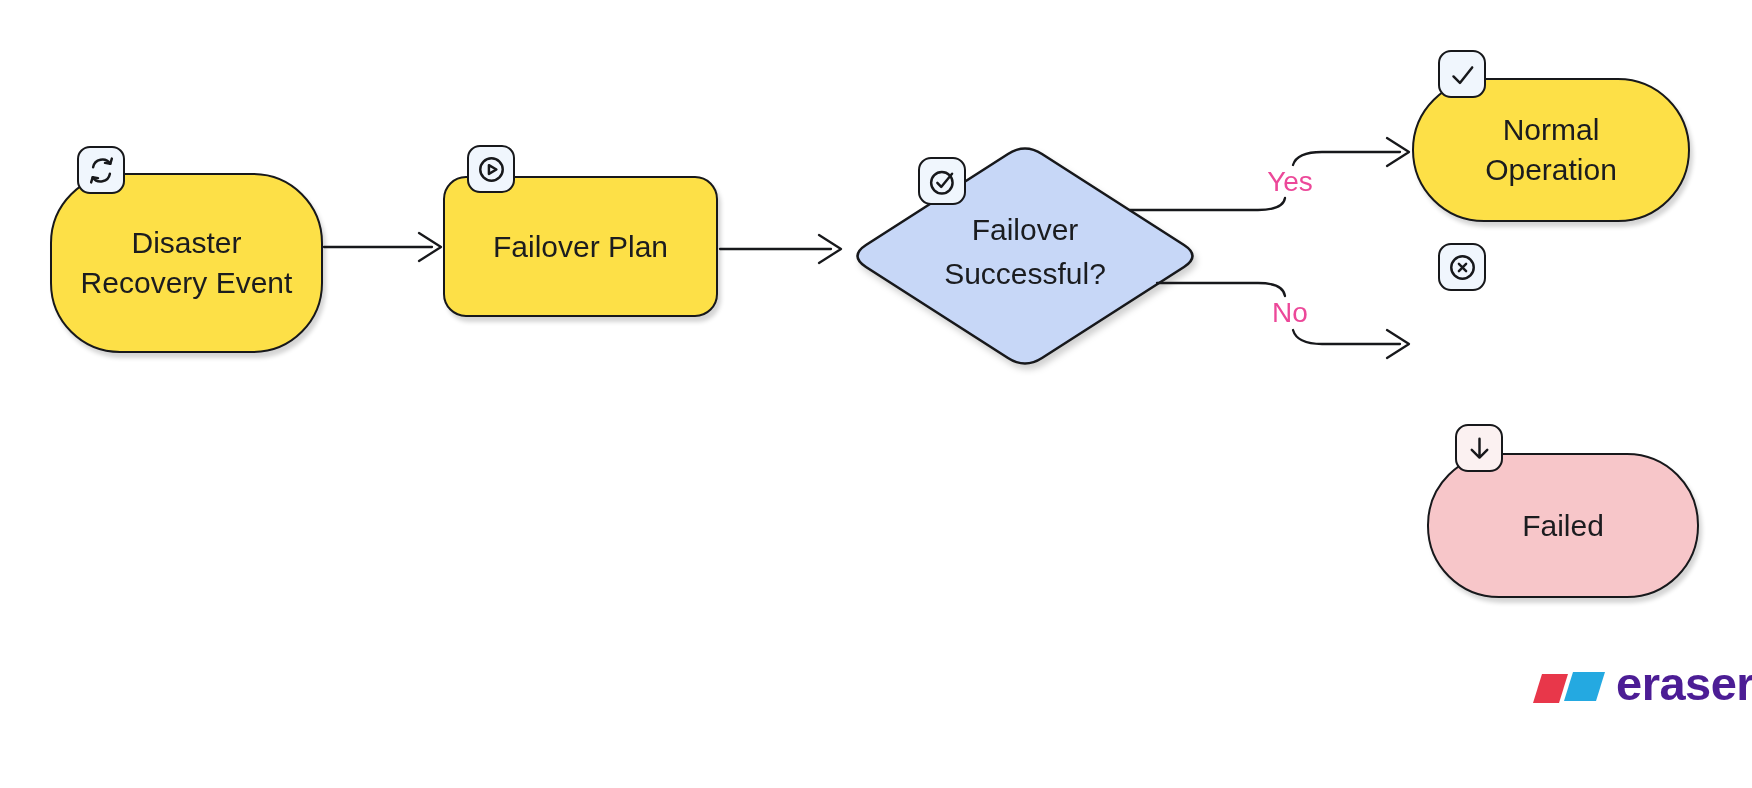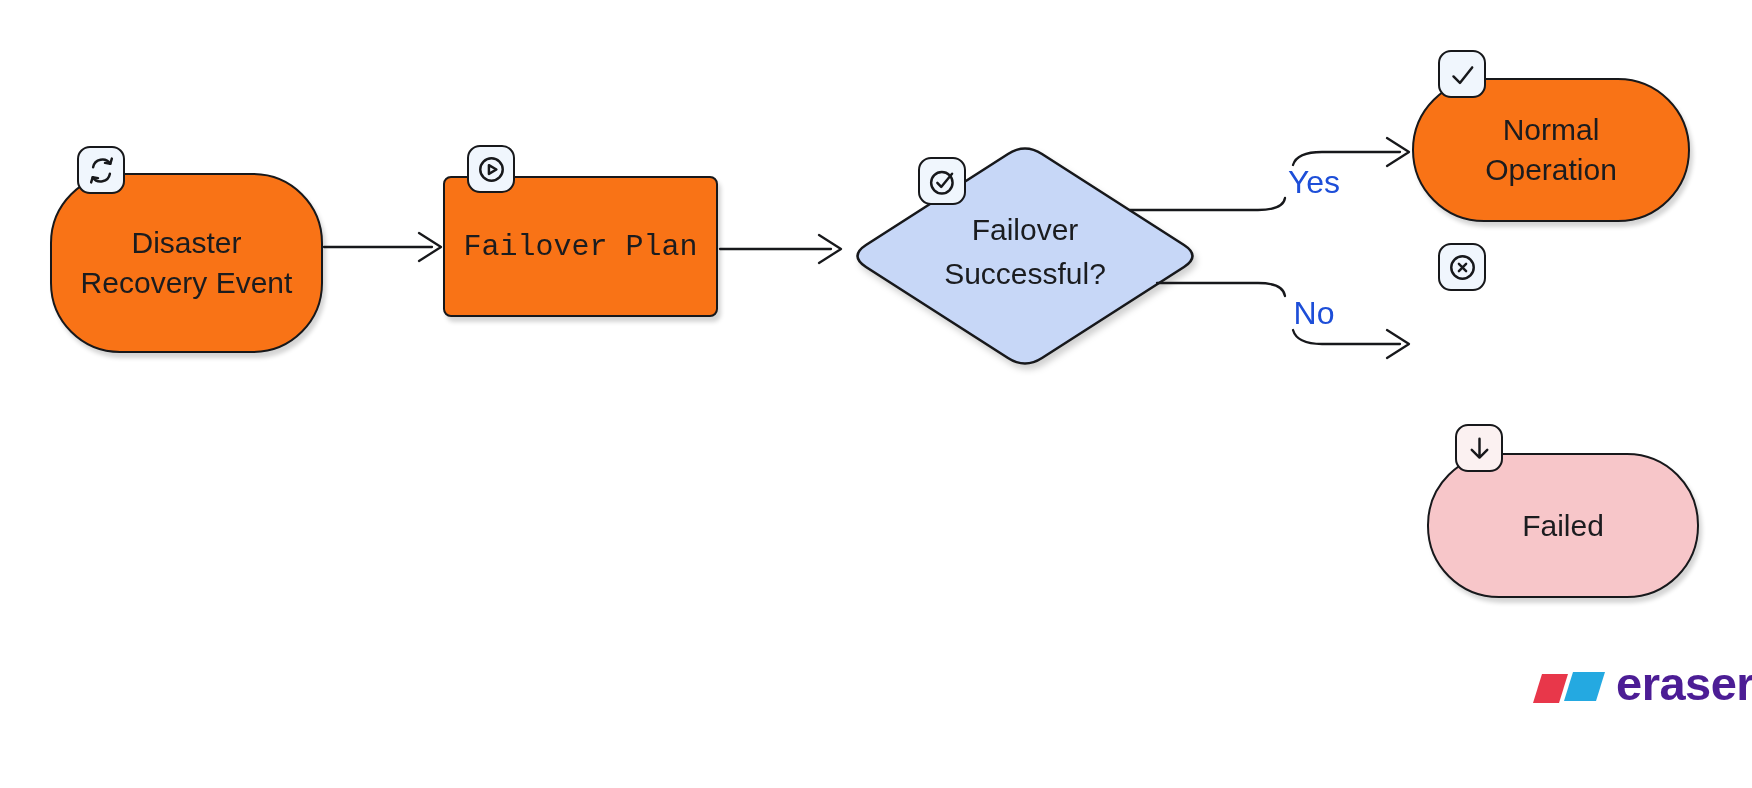--- a/index.html
+++ b/index.html
@@ -32,21 +32,21 @@
   .diamond-shape {
     fill: #c7d7f7;
     stroke: #17181b;
     stroke-width: 2.6;
     filter: drop-shadow(3px 5px 3px rgba(0,0,0,0.18));
   }
   .node {
     position: absolute;
     box-sizing: border-box;
     border: 2.6px solid #17181b;
-    background: #f97316;
+    background: #fde047;
     box-shadow: 3px 5px 4px rgba(0,0,0,0.17);
     display: flex;
     align-items: center;
     justify-content: center;
   }
   .node.pink { background: #f7c6c9; }
   .node-label {
     text-align: center;
     color: #1b1c1f;
     font-size: 30px;
@@ -85,25 +85,24 @@
     height: 31px;
     stroke: #17181b;
     stroke-width: 1.9;
     fill: none;
     stroke-linecap: round;
     stroke-linejoin: round;
   }
   .edge-label {
     position: absolute;
     transform: translateX(-50%);
-    color: #1d4ed8;
-    font-size: 32px;
+    color: #ec4899;
+    font-size: 28px;
     line-height: 28px;
     white-space: nowrap;
-    margin-left: 24px;
   }
   .watermark {
     position: absolute;
     left: 1528px;
     top: 664px;
     display: flex;
     align-items: center;
     cursor: pointer;
   }
   .watermark-mark {
@@ -151,21 +150,21 @@
   </div>
   <div class="badge" style="left:77px; top:146px;">
     <svg viewBox="0 0 24 24">
       <path d="M5.5 9.5 A 7.3 7.3 0 0 1 18.8 6.8"></path>
       <path d="M20 2.8 L18.8 6.8 L14.7 6.1"></path>
       <path d="M18.5 14.5 A 7.3 7.3 0 0 1 5.2 17.2"></path>
       <path d="M4 21.2 L5.2 17.2 L9.3 17.9"></path>
     </svg>
   </div>
 
-  <div class="node" style="left:443px; top:176px; width:275px; height:141px; border-radius:8px;font-family:Liberation Mono, monospace;">
+  <div class="node" style="left:443px; top:176px; width:275px; height:141px; border-radius:23px;">
     <div class="node-label">
       <span class="line">Failover Plan</span>
     </div>
   </div>
   <div class="badge" style="left:467px; top:145px;">
     <svg viewBox="0 0 24 24">
       <circle cx="12" cy="12" r="8.7"></circle>
       <path d="M10 8.6 L15.8 12 L10 15.4 Z"></path>
     </svg>
   </div>

